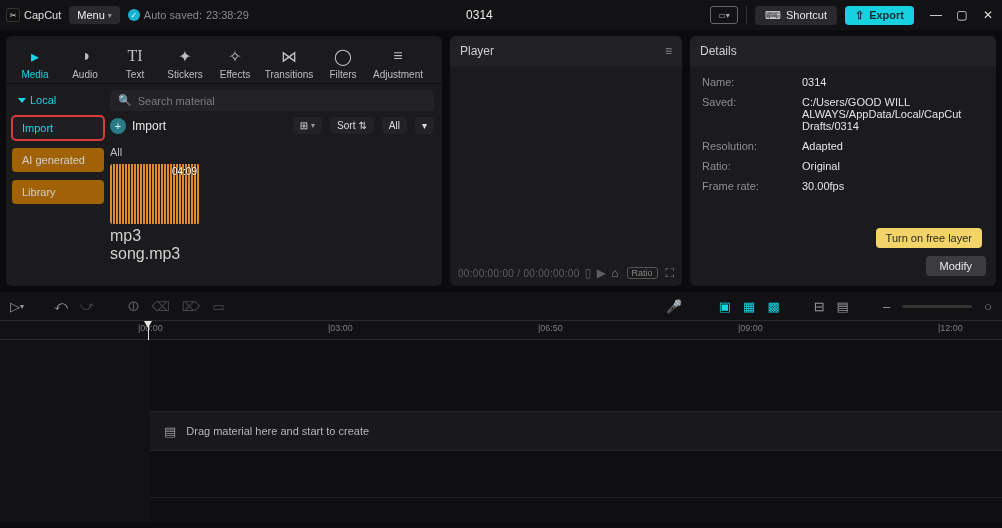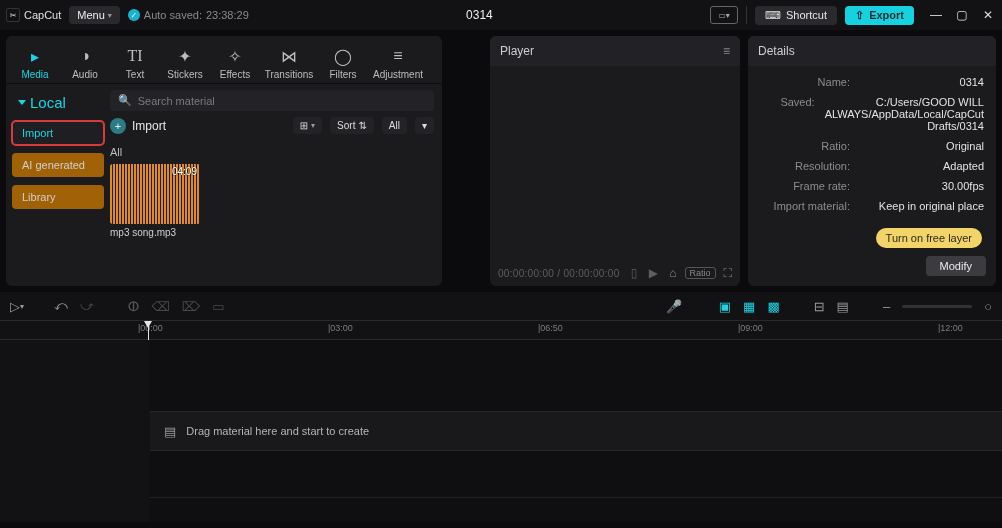--- a/index.html
+++ b/index.html
@@ -74,22 +74,22 @@
     padding: 6px;
     height: 262px;
   }
   .panel {
     background: #1b1b1e;
     border-radius: 6px;
     display: flex; flex-direction: column;
     overflow: hidden;
   }
   .panel-media { width: 436px; }
-  .panel-player { width: 250px; margin-left: 40px; }
-  .panel-details { flex: 1; position: relative; text-align: right; }
+  .panel-player { width: 232px; }
+  .panel-details { flex: 1; position: relative; }
 
   
   .media-tabs {
     display: flex; align-items: flex-end;
     height: 48px;
     border-bottom: 1px solid #0e0e10;
     padding: 0 4px;
   }
   .mtab {
     flex: none;
@@ -103,21 +103,21 @@
     width: 20px; height: 20px; display:flex;align-items:center;justify-content:center;
     font-size: 16px;
   }
   .mtab.active .ic { color:#18d5e6; }
 
   .media-body { display: flex; flex: 1; min-height:0; }
   .media-side {
     width: 104px; padding: 6px; display:flex; flex-direction:column; gap:4px;
   }
   .side-group {
-    color: #18d5e6; font-size: 15px; padding: 4px 6px;
+    color: #18d5e6; font-size: 11px; padding: 4px 6px;
     display:flex; align-items:center; gap:4px;
   }
   .side-item {
     padding: 6px 10px; border-radius: 4px;
     color: #cfcfcf; font-size: 11px;
     background: #a16207; margin: 2px 0; cursor:pointer;
   }
   .side-item.selected {
     color: #18d5e6;
     outline: 2px solid #d93b3b;
@@ -159,21 +159,21 @@
     flex:1;
     background: repeating-linear-gradient(90deg,#e08a2b 0 2px,#1b1b1e 2px 3px),
                 linear-gradient(#1b1b1e 0 8px, transparent 8px),
                 repeating-linear-gradient(90deg,#1a5fa0 0 2px,#13324f 2px 3px);
     background-size: auto, auto, auto;
   }
   .dur{
     position:absolute;top:2px;right:3px;font-size:10px;color:#fff;
     text-shadow:0 0 2px #000;
   }
-  .thumb-name{font-size:10px;color:#cfcfcf;}
+  .thumb-name{font-size:16px;color:#cfcfcf;}
 
   
   .panel-header{
     display:flex;align-items:center;justify-content:space-between;
     padding:8px 10px;font-size:12px;background:#222226;
   }
   .player-stage{flex:1;background:#1b1b1e;}
   .player-controls{
     display:flex;align-items:center;justify-content:space-between;
     padding:6px 8px;color:#5d5d62;font-size:10px;
@@ -184,21 +184,21 @@
   .ctrl-ic{font-size:12px;cursor:pointer;}
 
   
   .details-body{padding:10px 12px;display:flex;flex-direction:column;gap:8px;font-size:11px;}
   .drow{display:flex;gap:10px;}
   .dlabel{width:90px;color:#8c8c91;}
   .dval{flex:1;color:#e2e2e5;}
   .tooltip{
     position:absolute;right:14px;bottom:38px;
     background:#f2d469;color:#2b2b1a;
-    padding:4px 10px;border-radius:10px;font-size:11px;
+    padding:4px 10px;border-radius:4px;font-size:11px;
   }
   .modify-btn{
     position:absolute;right:10px;bottom:10px;
     background:#3b3b40;color:#eaeaee;border-radius:4px;
     padding:4px 14px;font-size:11px;cursor:pointer;
   }
 
   
   .tl-controls{
     display:flex;align-items:center;
@@ -399,34 +399,30 @@
     <div class="details-body">
       <div class="drow">
           <span class="dlabel">Name:</span>
           <span class="dval">0314</span>
         </div>
       <div class="drow">
           <span class="dlabel">Saved:</span>
           <span class="dval">C:/Users/GOOD WILL ALWAYS/AppData/Local/CapCut Drafts/0314</span>
         </div>
       <div class="drow">
+          <span class="dlabel">Resolution:</span>
+          <span class="dval">Adapted</span>
+        </div>
+      <div class="drow">
           <span class="dlabel">Ratio:</span>
           <span class="dval">Original</span>
-        </div>
-      <div class="drow">
-          <span class="dlabel">Resolution:</span>
-          <span class="dval">Adapted</span>
         </div>
       <div class="drow">
           <span class="dlabel">Frame rate:</span>
           <span class="dval">30.00fps</span>
-        </div>
-      <div class="drow">
-          <span class="dlabel">Import material:</span>
-          <span class="dval">Keep in original place</span>
         </div>
     </div>
     <div class="tooltip">Turn on free layer</div>
     <div class="modify-btn">Modify</div>
   </div>
 
 </div>
 
 <div class="tl-controls">
   <span class="tl-ic">▷ <span class="chev">▾</span></span>

